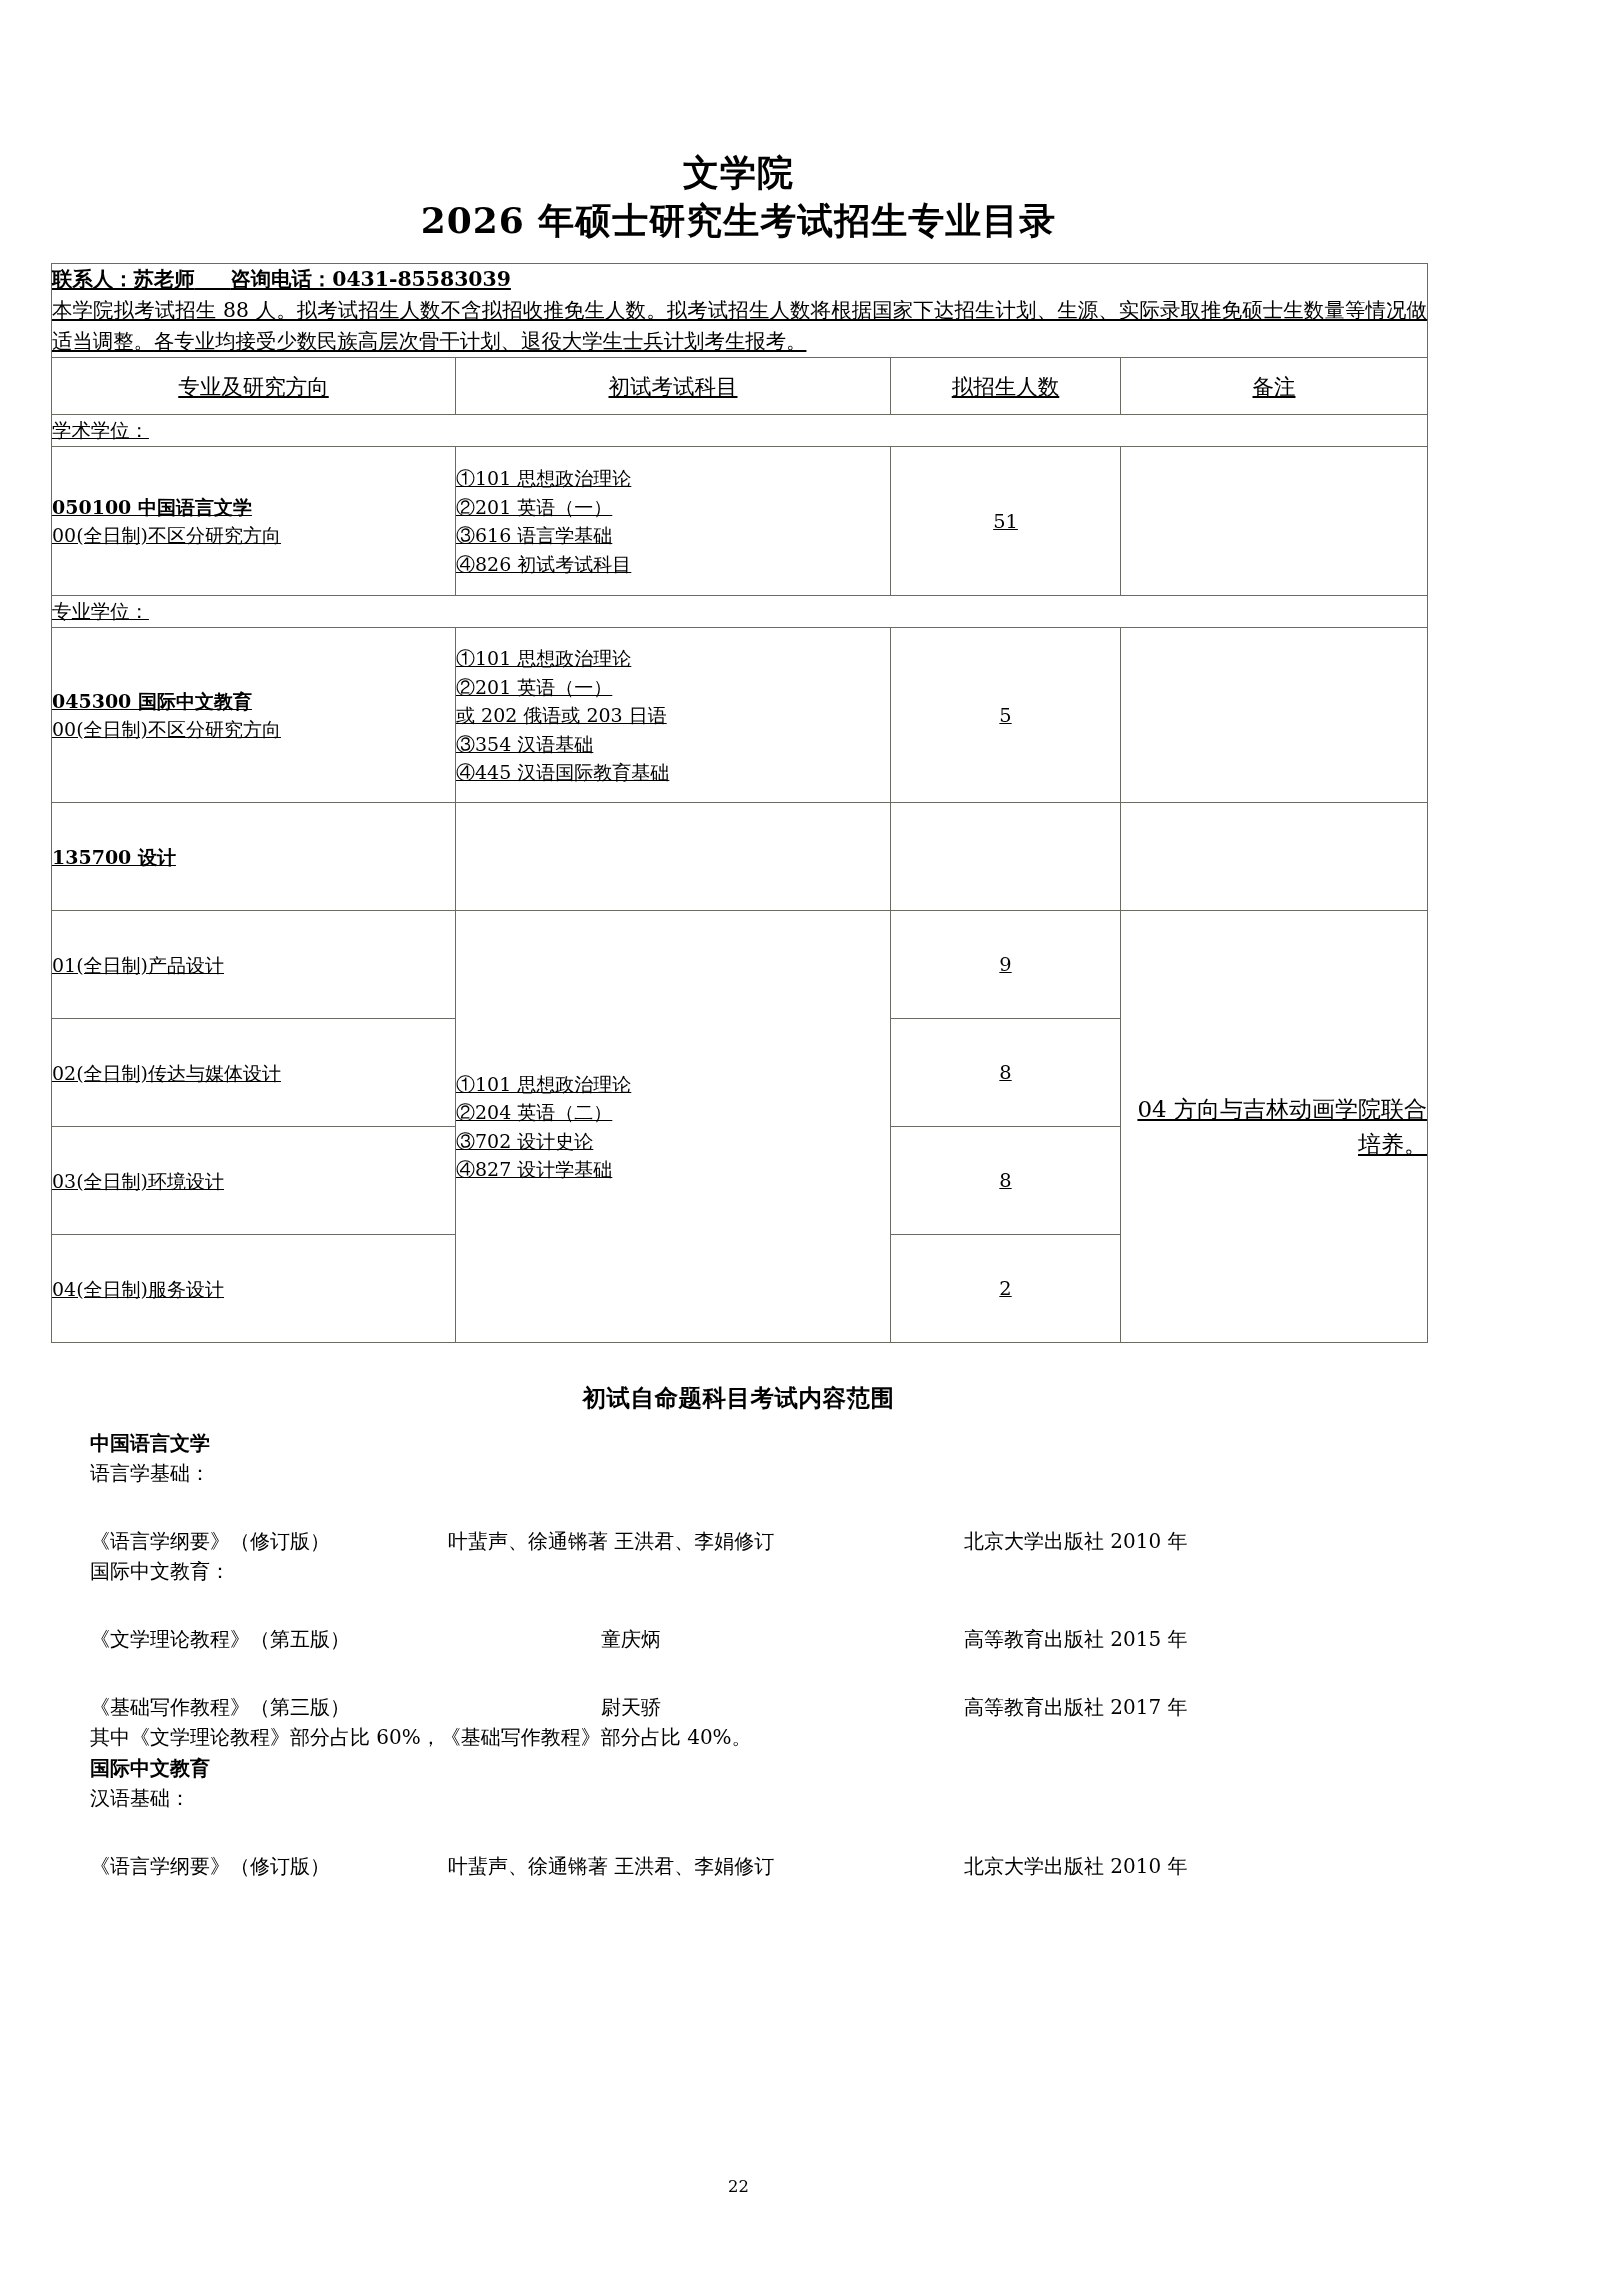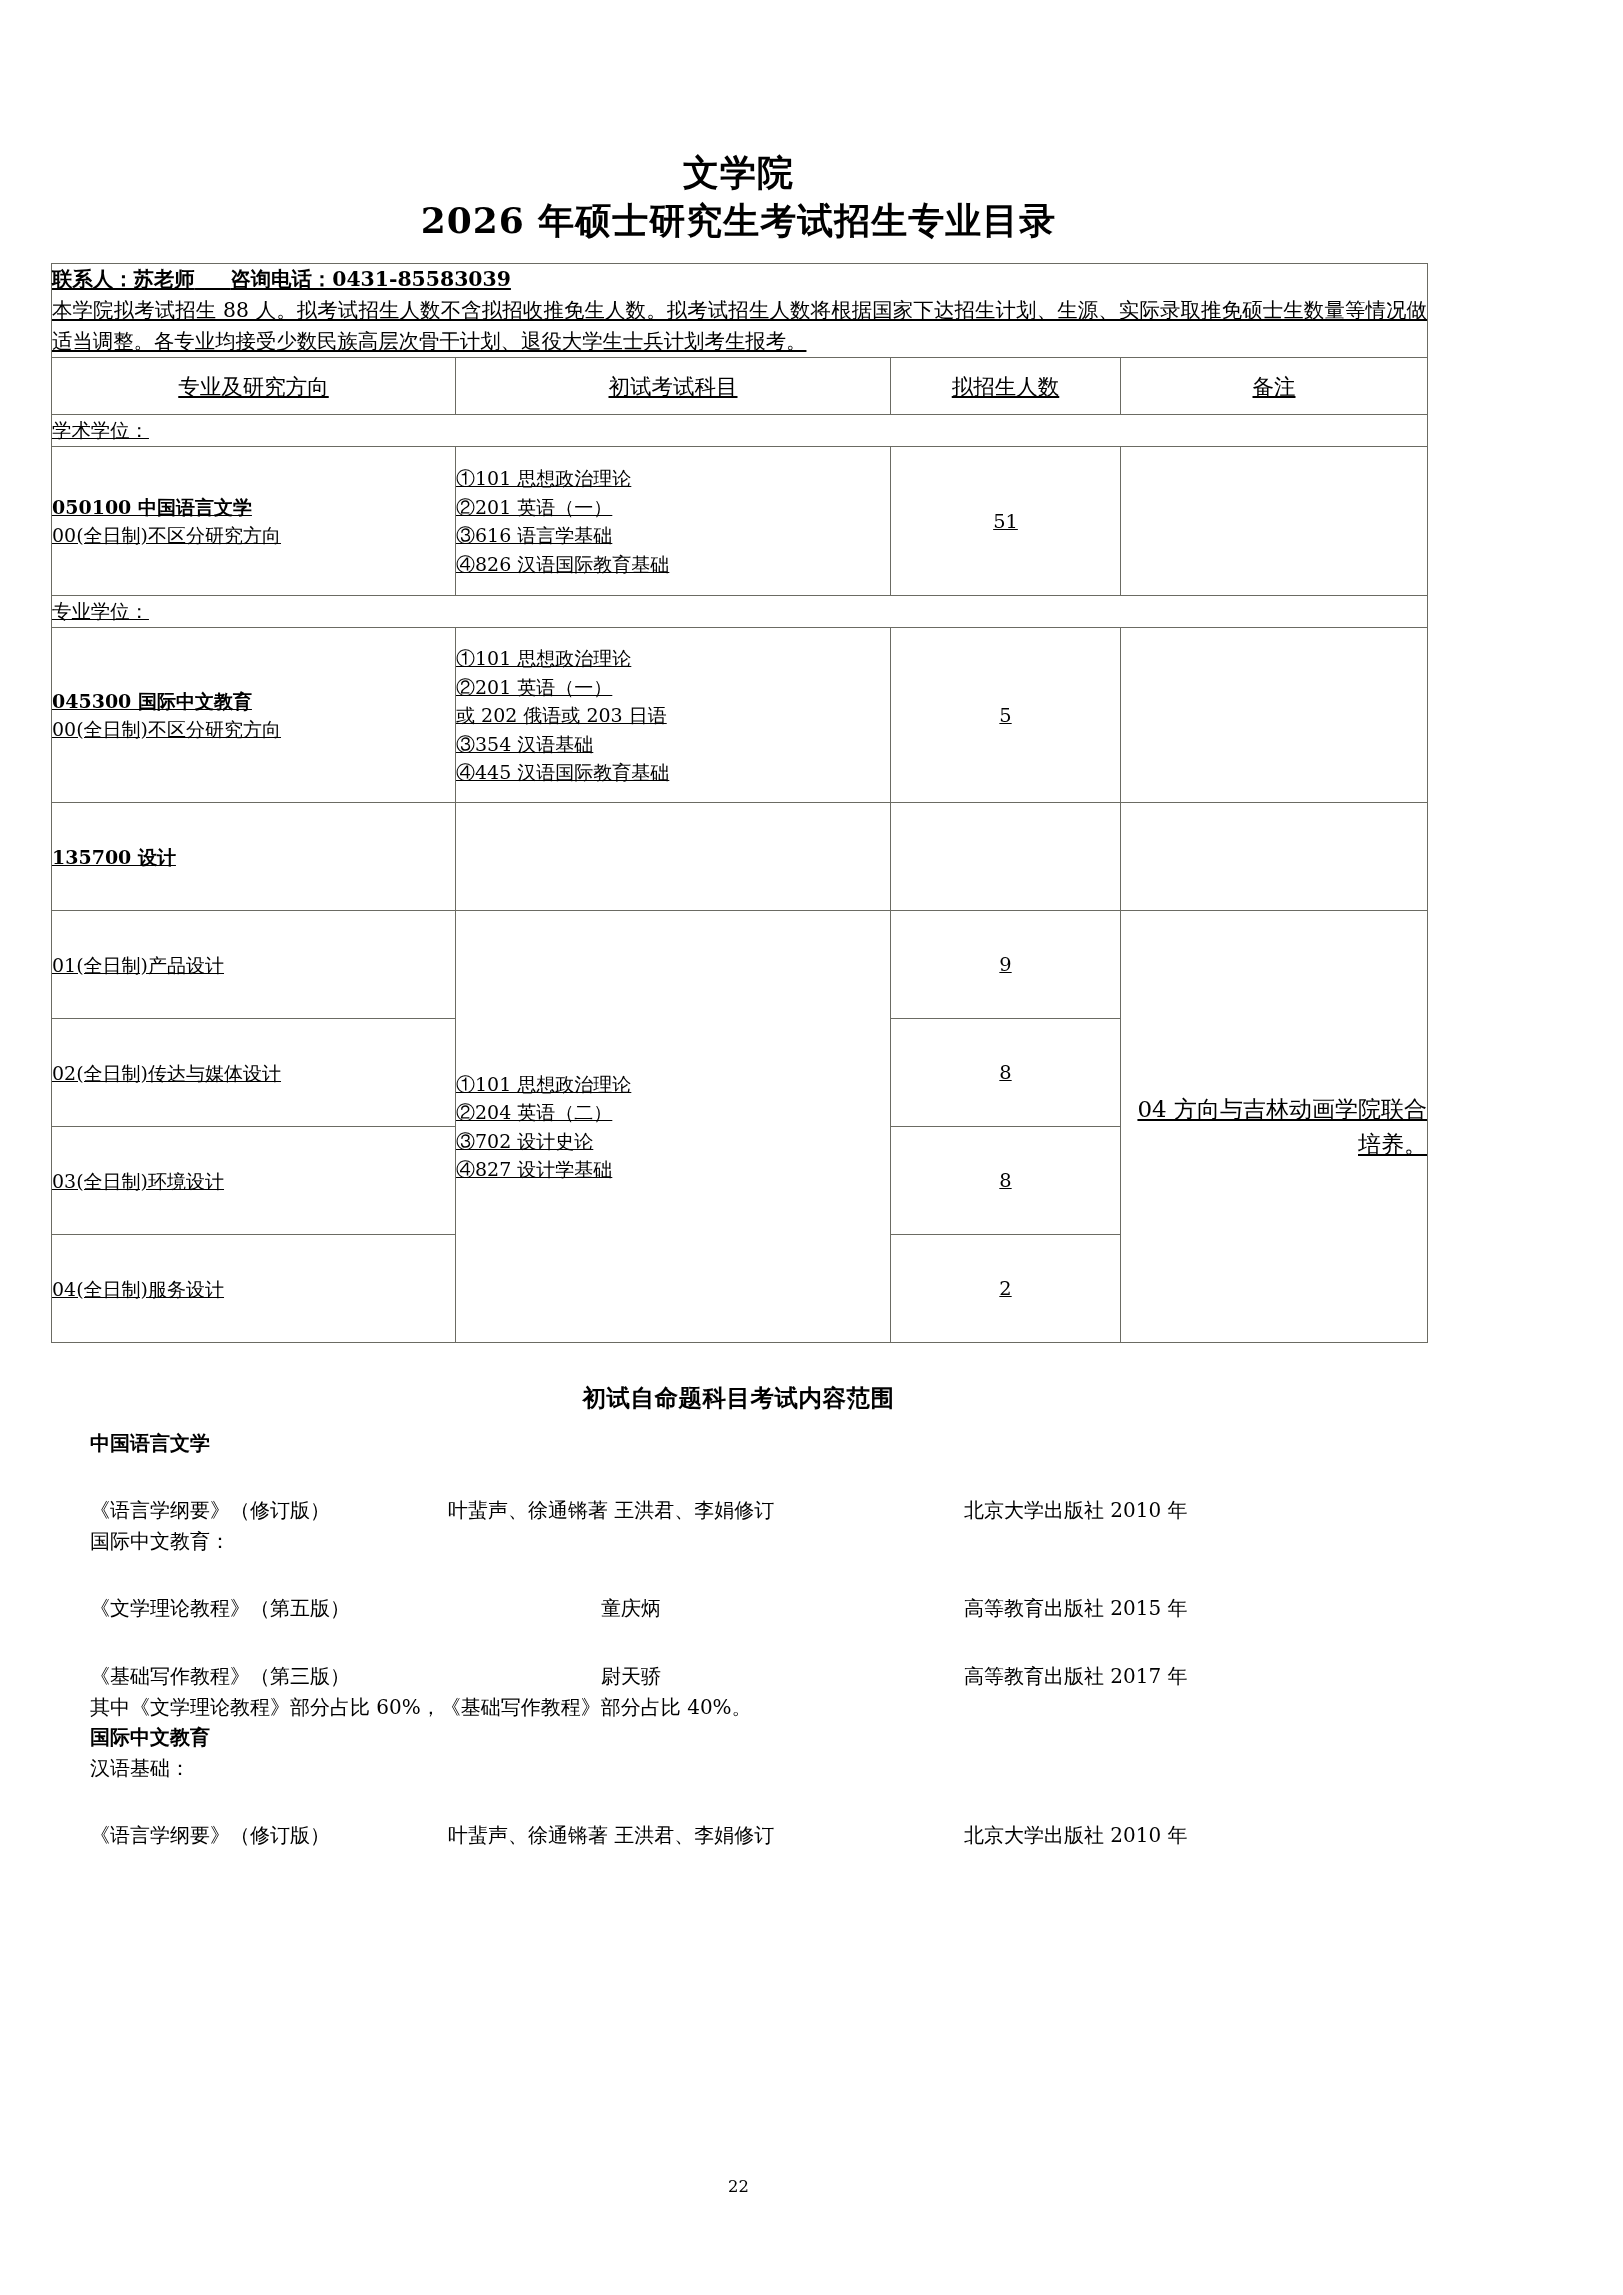--- a/index.html
+++ b/index.html
@@ -222,21 +222,21 @@
         </tr>
         <tr>
           <td class="cell-dir h-tall">
             <span class="maj">050100 中国语言文学</span>
             <span class="sub">00(全日制)不区分研究方向</span>
           </td>
           <td class="cell-subjects">
             <div>①101 思想政治理论</div>
             <div>②201 英语（一）</div>
             <div>③616 语言学基础</div>
-            <div>④826 汉语国际教育基础</div>
+            <div>④826 初试考试科目</div>
           </td>
           <td class="cell-num">51</td>
           <td class="cell-note"></td>
         </tr>
 
         <tr class="section-row">
           <td class="section-cell" colspan="4">专业学位：</td>
         </tr>
         <tr>
           <td class="cell-dir h-big">
@@ -300,20 +300,21 @@
 
       </tbody>
     </table>
   </div>
 
   <div class="scope-title">初试自命题科目考试内容范围</div>
 
   <div class="scope-body">
 
     <div class="hd">中国语言文学</div>
+    <div>语言学基础：</div>
     <div class="book-line l1">
       <span class="bk-title">《语言学纲要》（修订版）</span>
       <span class="bk-author">叶蜚声、徐通锵著 王洪君、李娟修订</span>
       <span class="bk-pub">北京大学出版社 2010 年</span>
     </div>
 
     <div>国际中文教育：</div>
     <div class="book-line l2">
       <span class="bk-title">《文学理论教程》（第五版）</span>
       <span class="bk-author">童庆炳</span>

